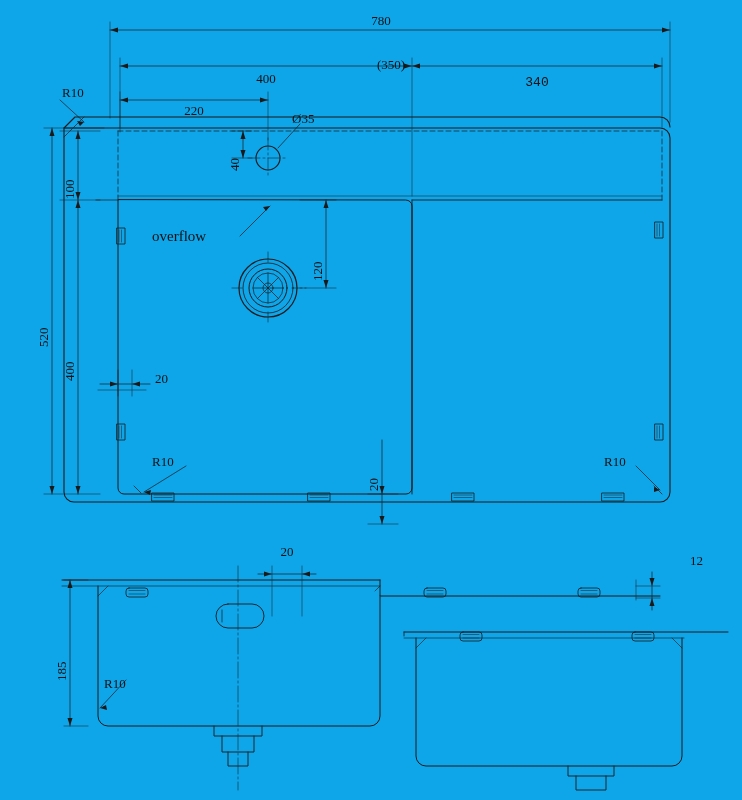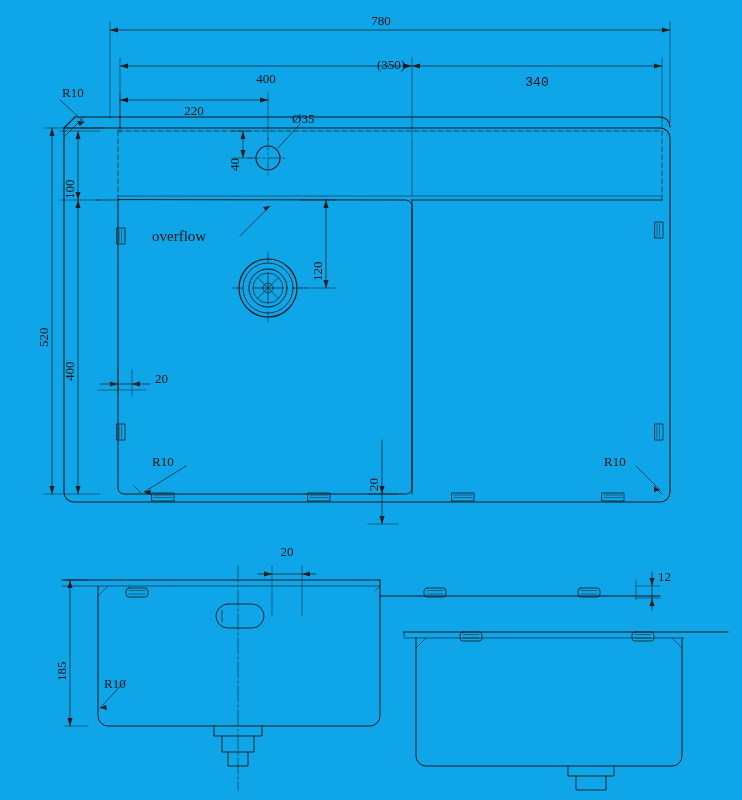--- a/index.html
+++ b/index.html
@@ -293,18 +293,18 @@
   <div class="dim-label vert" style="left:50px; top:334px; transform:rotate(-90deg);">520</div>
   <div class="dim-label vert" style="left:76px; top:368px; transform:rotate(-90deg);">400</div>
   <div class="dim-label vert" style="left:324px; top:268px; transform:rotate(-90deg);">120</div>
 
   <div class="dim-label" style="left:155px; top:372px;">20</div>
   <div class="dim-label vert" style="left:380px; top:478px; transform:rotate(-90deg);">20</div>
 
   <div class="dim-label lbl-overflow" style="left:152px; top:229px;">overflow</div>
 
   <div class="dim-label" style="left:287px; top:545px; transform:translateX(-50%);">20</div>
-  <div class="dim-label" style="left:658px; top:554px;margin-top:16px;">12</div>
+  <div class="dim-label" style="left:690px; top:554px;">12</div>
 
   <div class="dim-label vert" style="left:68px; top:668px; transform:rotate(-90deg);">185</div>
   <div class="dim-label" style="left:104px; top:677px;">R10</div>
 
 </div>
 
 </body></html>

